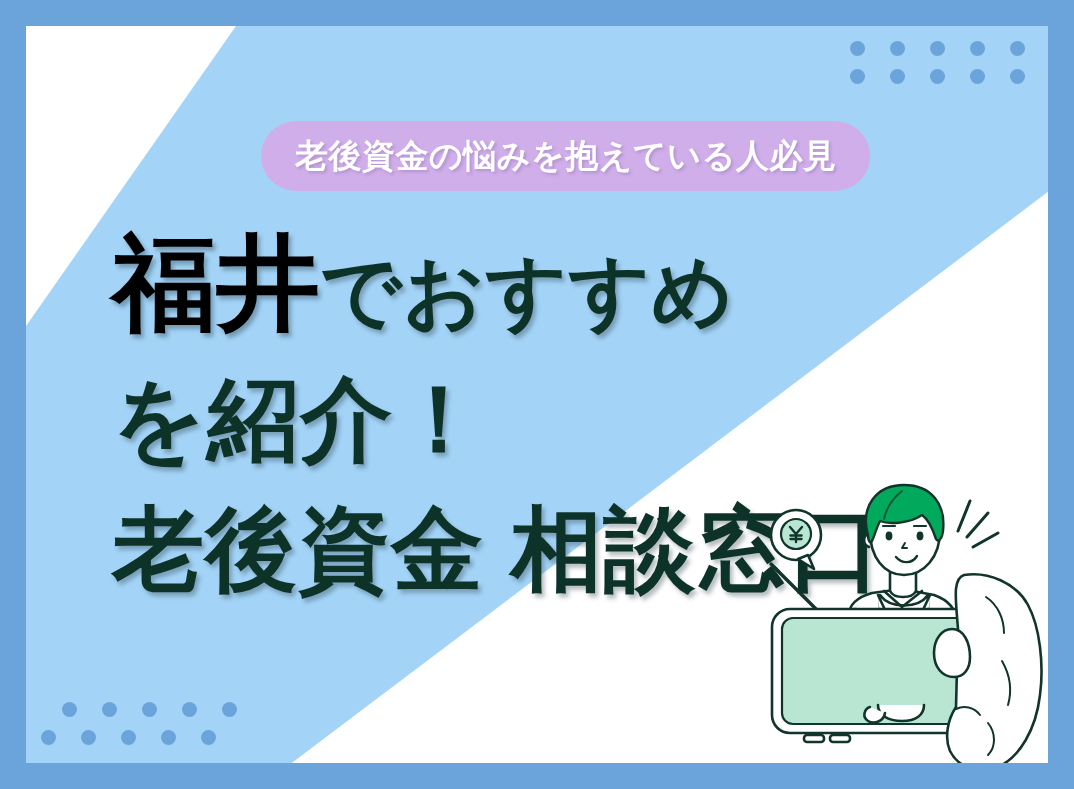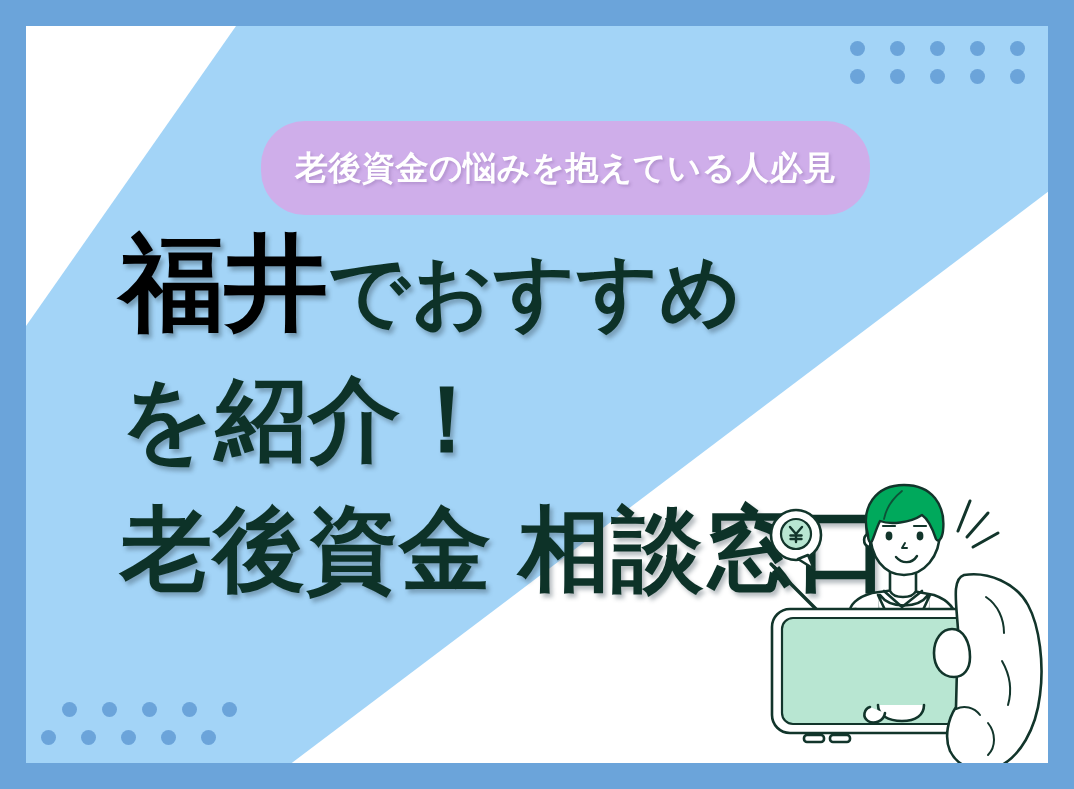--- a/index.html
+++ b/index.html
@@ -74,42 +74,42 @@
     background: #6ba4da;
   }
   .dots-top-right { right: 23px; top: 15px; align-items: flex-end; }
   .dots-bottom-left { left: 15px; bottom: 18px; align-items: flex-start; }
 
   
   .badge {
     position: absolute;
     left: 235px;
     top: 95px;
-    height: 94px;
+    height: 70px;
     padding: 0 34px;
     display: flex;
     align-items: center;
     justify-content: center;
     background: #cfaeea;
     border-radius: 44px;
     box-sizing: border-box;
   }
   .badge-text {
     color: #ffffff;
     font-size: 33px;
     font-weight: 700;
     letter-spacing: 0.5px;
     white-space: nowrap;
     text-shadow: 2px 2px 3px rgba(120,90,150,0.30);
   }
 
   
   .headline {
     position: absolute;
-    left: 94px;
+    left: 86px;
     top: 205px;
     width: 780px;
   }
   .head-line {
     display: block;
     white-space: nowrap;
     line-height: 1.0;
     margin-bottom: 38px;
   }
   .head-line:last-child { margin-bottom: 0; }

